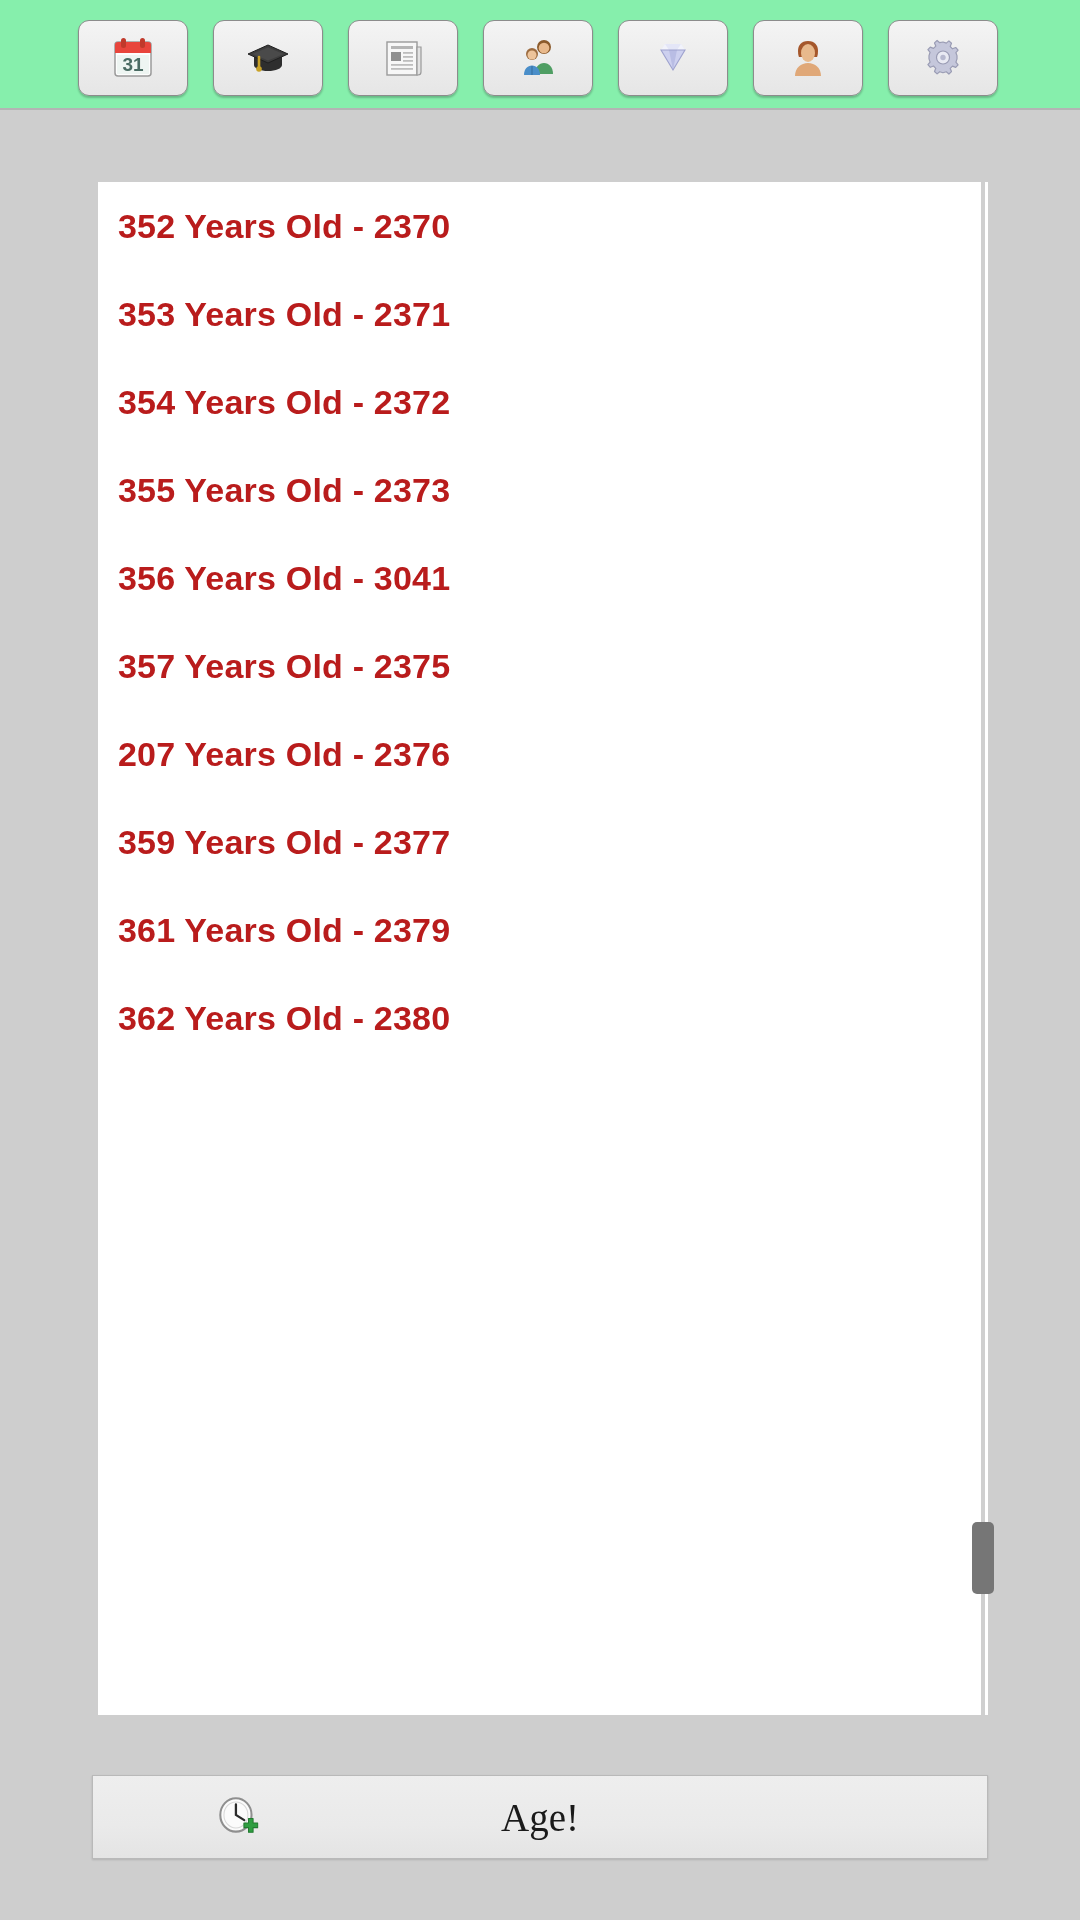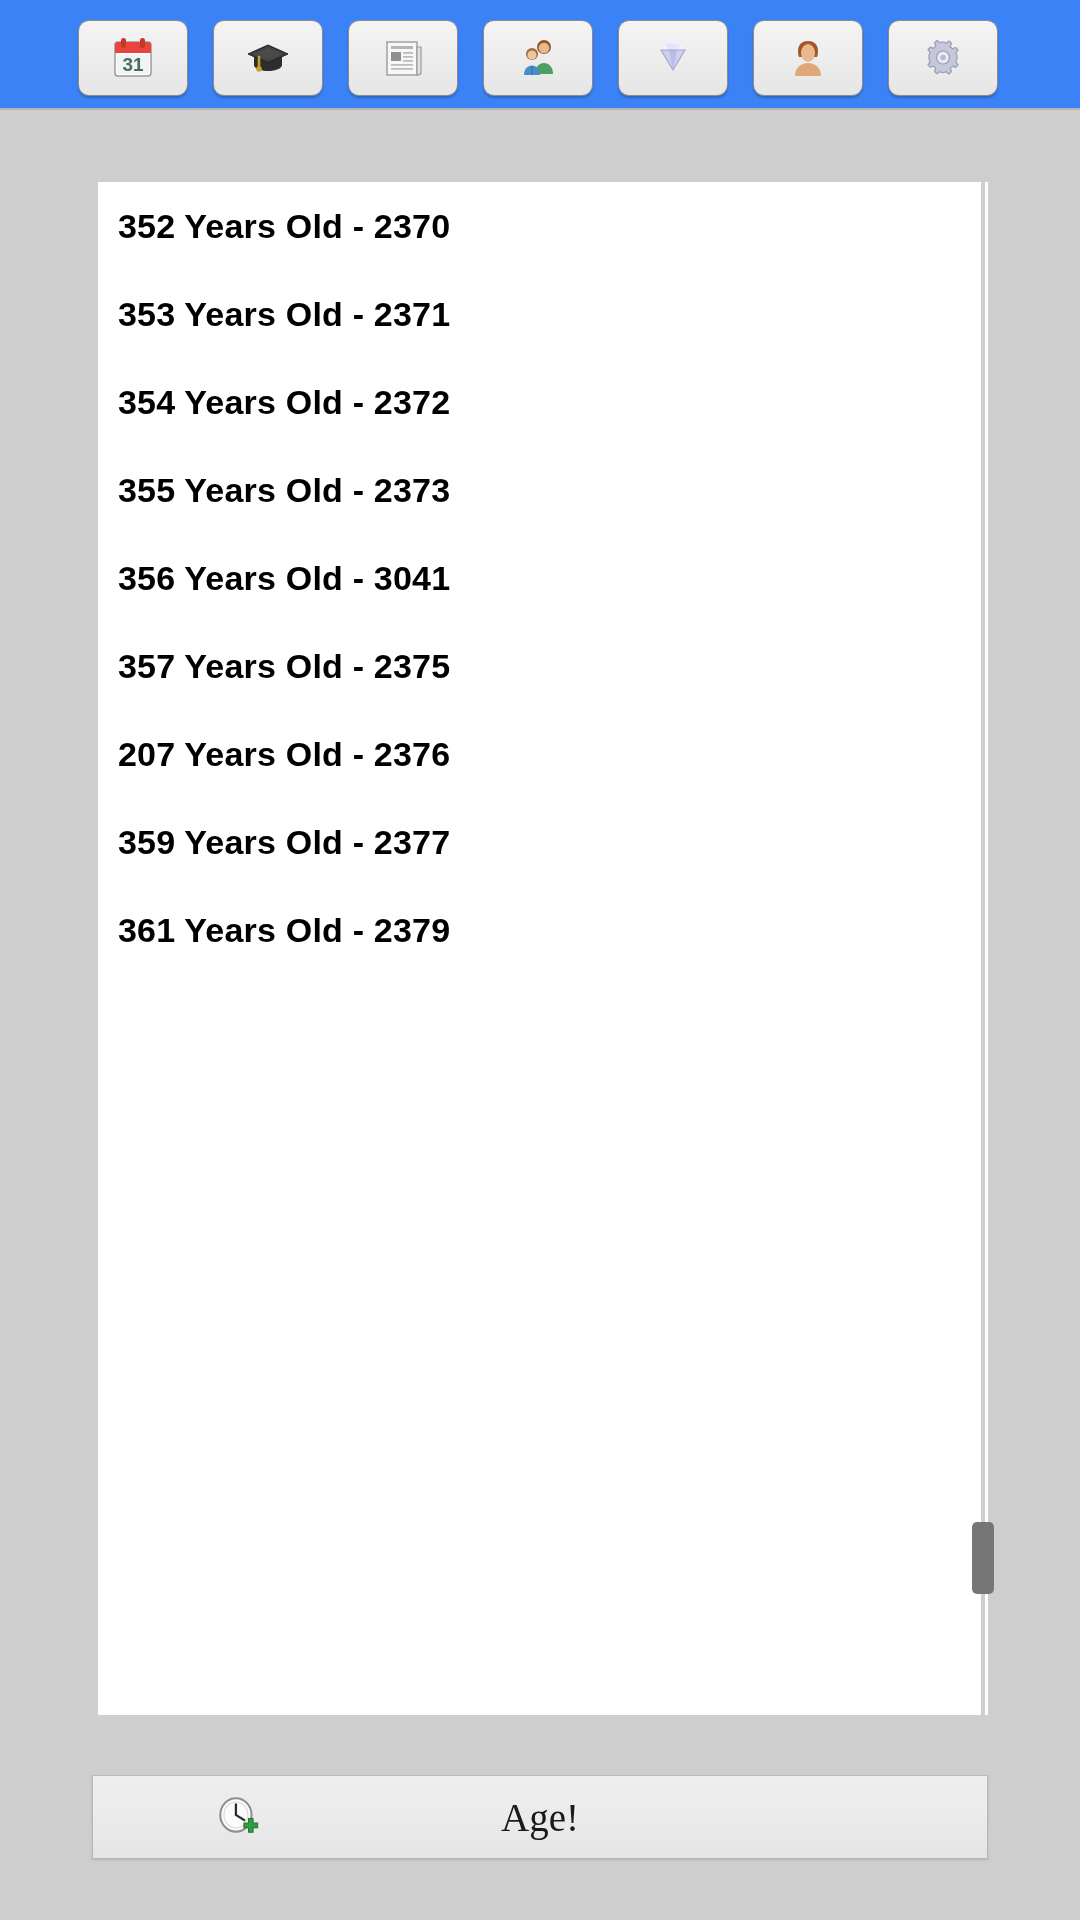--- a/index.html
+++ b/index.html
@@ -15,21 +15,21 @@
     position: relative;
   }
 
   
   #toolbar {
     position: absolute;
     left: 0;
     top: 0;
     width: 1080px;
     height: 110px;
-    background: #3b82f6;
+    background: #86efac;
     border-bottom: 2px solid #b4b4b4;
     box-sizing: border-box;
     text-decoration: underline;
   }
   #toolbar-inner {
     position: absolute;
     left: 78px;
     top: 20px;
     display: flex;
     gap: 25px;
@@ -72,21 +72,21 @@
   .list-item {
     height: 88px;
     line-height: 88px;
     padding-left: 20px;
     box-sizing: border-box;
     white-space: nowrap;
   }
   .list-item-label {
     font-size: 34px;
     font-weight: bold;
-    color: #000000;
+    color: #b91c1c;
     letter-spacing: 0.2px;
   }
 
   
   #scrollbar {
     position: absolute;
     left: 978px;
     top: 182px;
     width: 10px;
     height: 1533px;
@@ -228,20 +228,21 @@
   <div id="list">
       <div class="list-item"><span class="list-item-label">352 Years Old  - 2370</span></div>
       <div class="list-item"><span class="list-item-label">353 Years Old  - 2371</span></div>
       <div class="list-item"><span class="list-item-label">354 Years Old  - 2372</span></div>
       <div class="list-item"><span class="list-item-label">355 Years Old  - 2373</span></div>
       <div class="list-item"><span class="list-item-label">356 Years Old  - 3041</span></div>
       <div class="list-item"><span class="list-item-label">357 Years Old  - 2375</span></div>
       <div class="list-item"><span class="list-item-label">207 Years Old  - 2376</span></div>
       <div class="list-item"><span class="list-item-label">359 Years Old  - 2377</span></div>
       <div class="list-item"><span class="list-item-label">361 Years Old  - 2379</span></div>
+      <div class="list-item"><span class="list-item-label">362 Years Old  - 2380</span></div>
     </div>
 </div>
 
 <div id="scrollbar">
   <div id="scrollbar-track"></div>
   <div id="scrollbar-thumb"></div>
 </div>
 
 <div id="age-button">
   <svg id="age-button-icon" viewBox="0 0 48 48">

